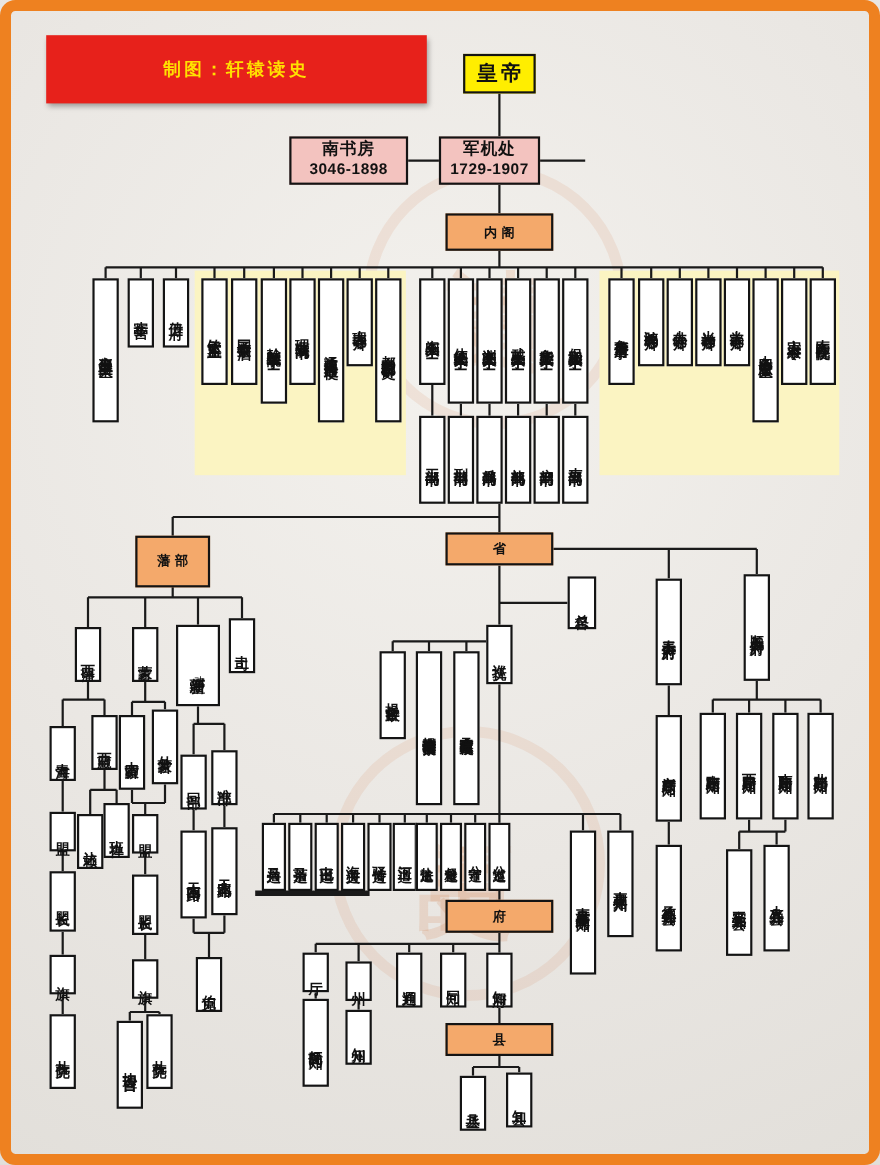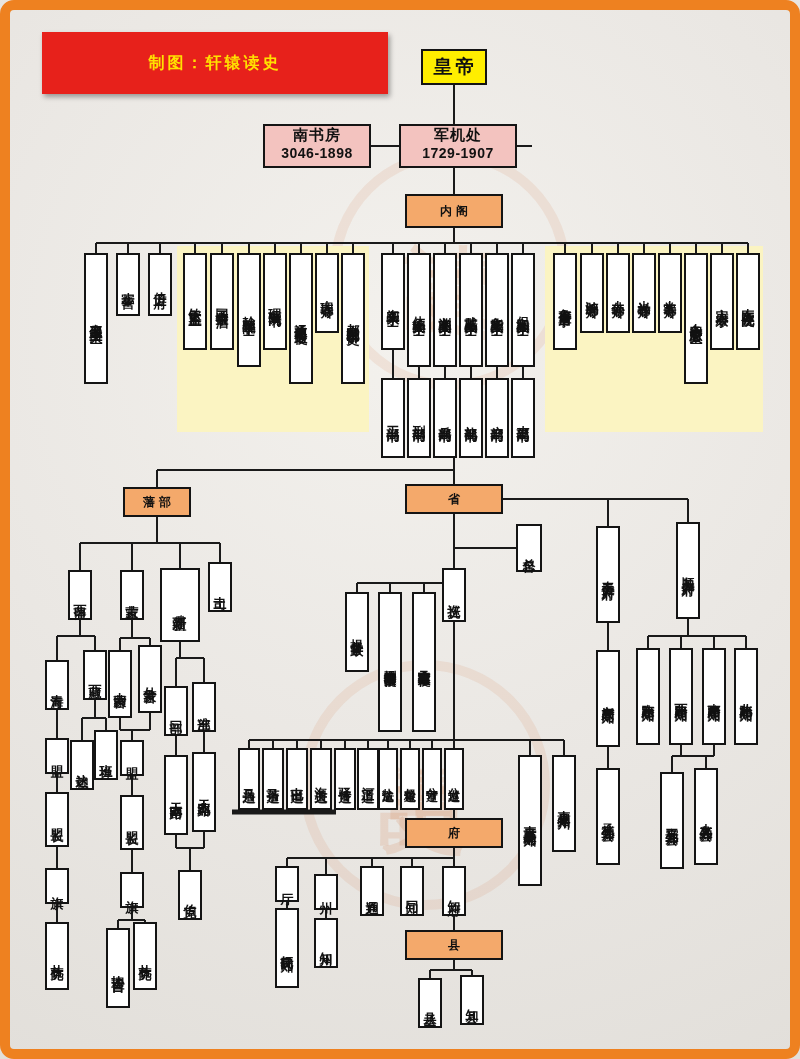--- a/index.html
+++ b/index.html
@@ -55,27 +55,27 @@
   <div class="title-box">
     <div class="t2">制图：轩辕读史</div>
   </div>
 
   <div class="emp" style="left:421px;top:49px;width:66px;height:36px">皇帝</div>
 
   <div class="pink" style="left:263px;top:124px;width:108px;height:44px">
     <div class="pn">南书房</div>
     <div class="py">3046-1898</div>
   </div>
-  <div class="pink" style="left:399px;top:124px;width:118px;height:44px">
+  <div class="pink" style="left:399px;top:124px;width:92px;height:44px">
     <div class="pn">军机处</div>
     <div class="py">1729-1907</div>
   </div>
 
   <div class="lvl" style="left:405px;top:194px;width:98px;height:34px">内阁</div>
-  <div class="lvl" style="left:123px;top:487px;width:68px;height:30px">藩部</div>
+  <div class="lvl" style="left:123px;top:487px;width:68px;height:47px">藩部</div>
   <div class="lvl" style="left:405px;top:484px;width:98px;height:30px">省</div>
   <div class="lvl" style="left:405px;top:818px;width:98px;height:30px">府</div>
   <div class="lvl" style="left:405px;top:930px;width:98px;height:30px">县</div>
 
 
   <div class="vb" style="left:84px;top:253px;width:24px;height:131px">銮仪卫掌卫大臣</div>
   <div class="vb" style="left:116px;top:253px;width:24px;height:63px">步军营</div>
   <div class="vb" style="left:148px;top:253px;width:24px;height:63px">侍卫府</div>
   <div class="vb" style="left:183px;top:253px;width:24px;height:97px">钦天监监正</div>
   <div class="vb" style="left:210px;top:253px;width:24px;height:97px">国子监祭酒</div>

